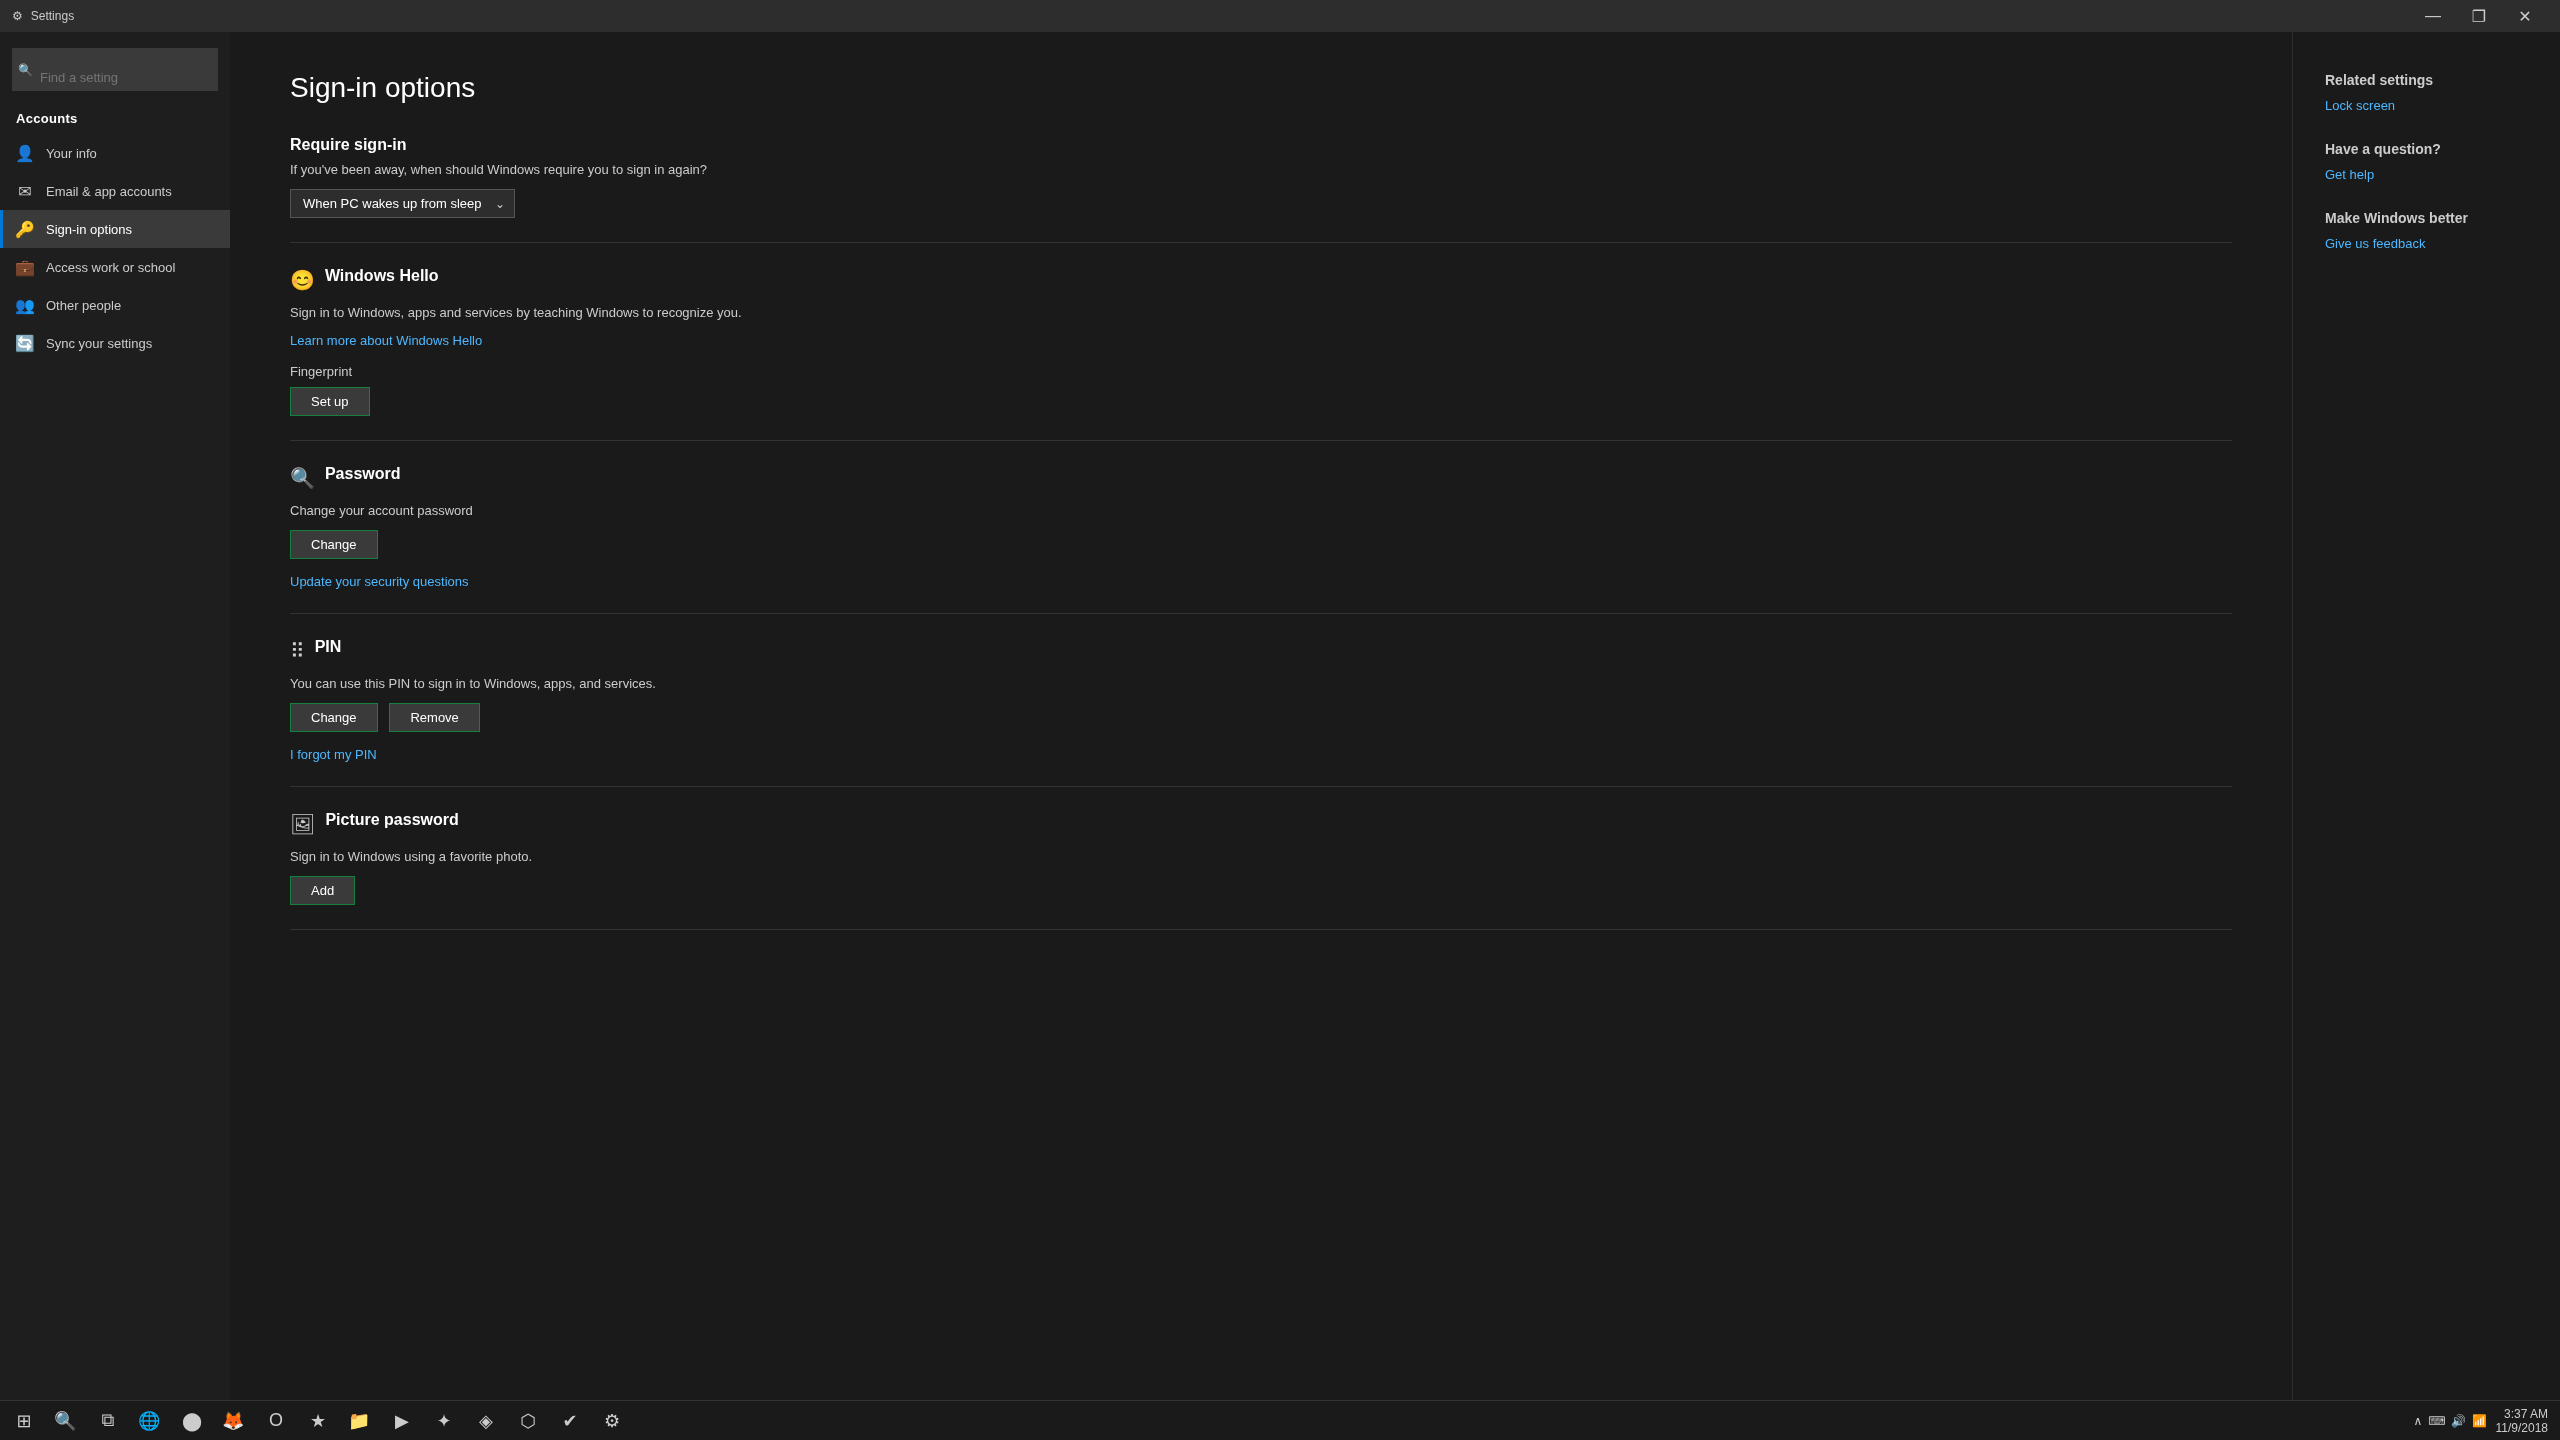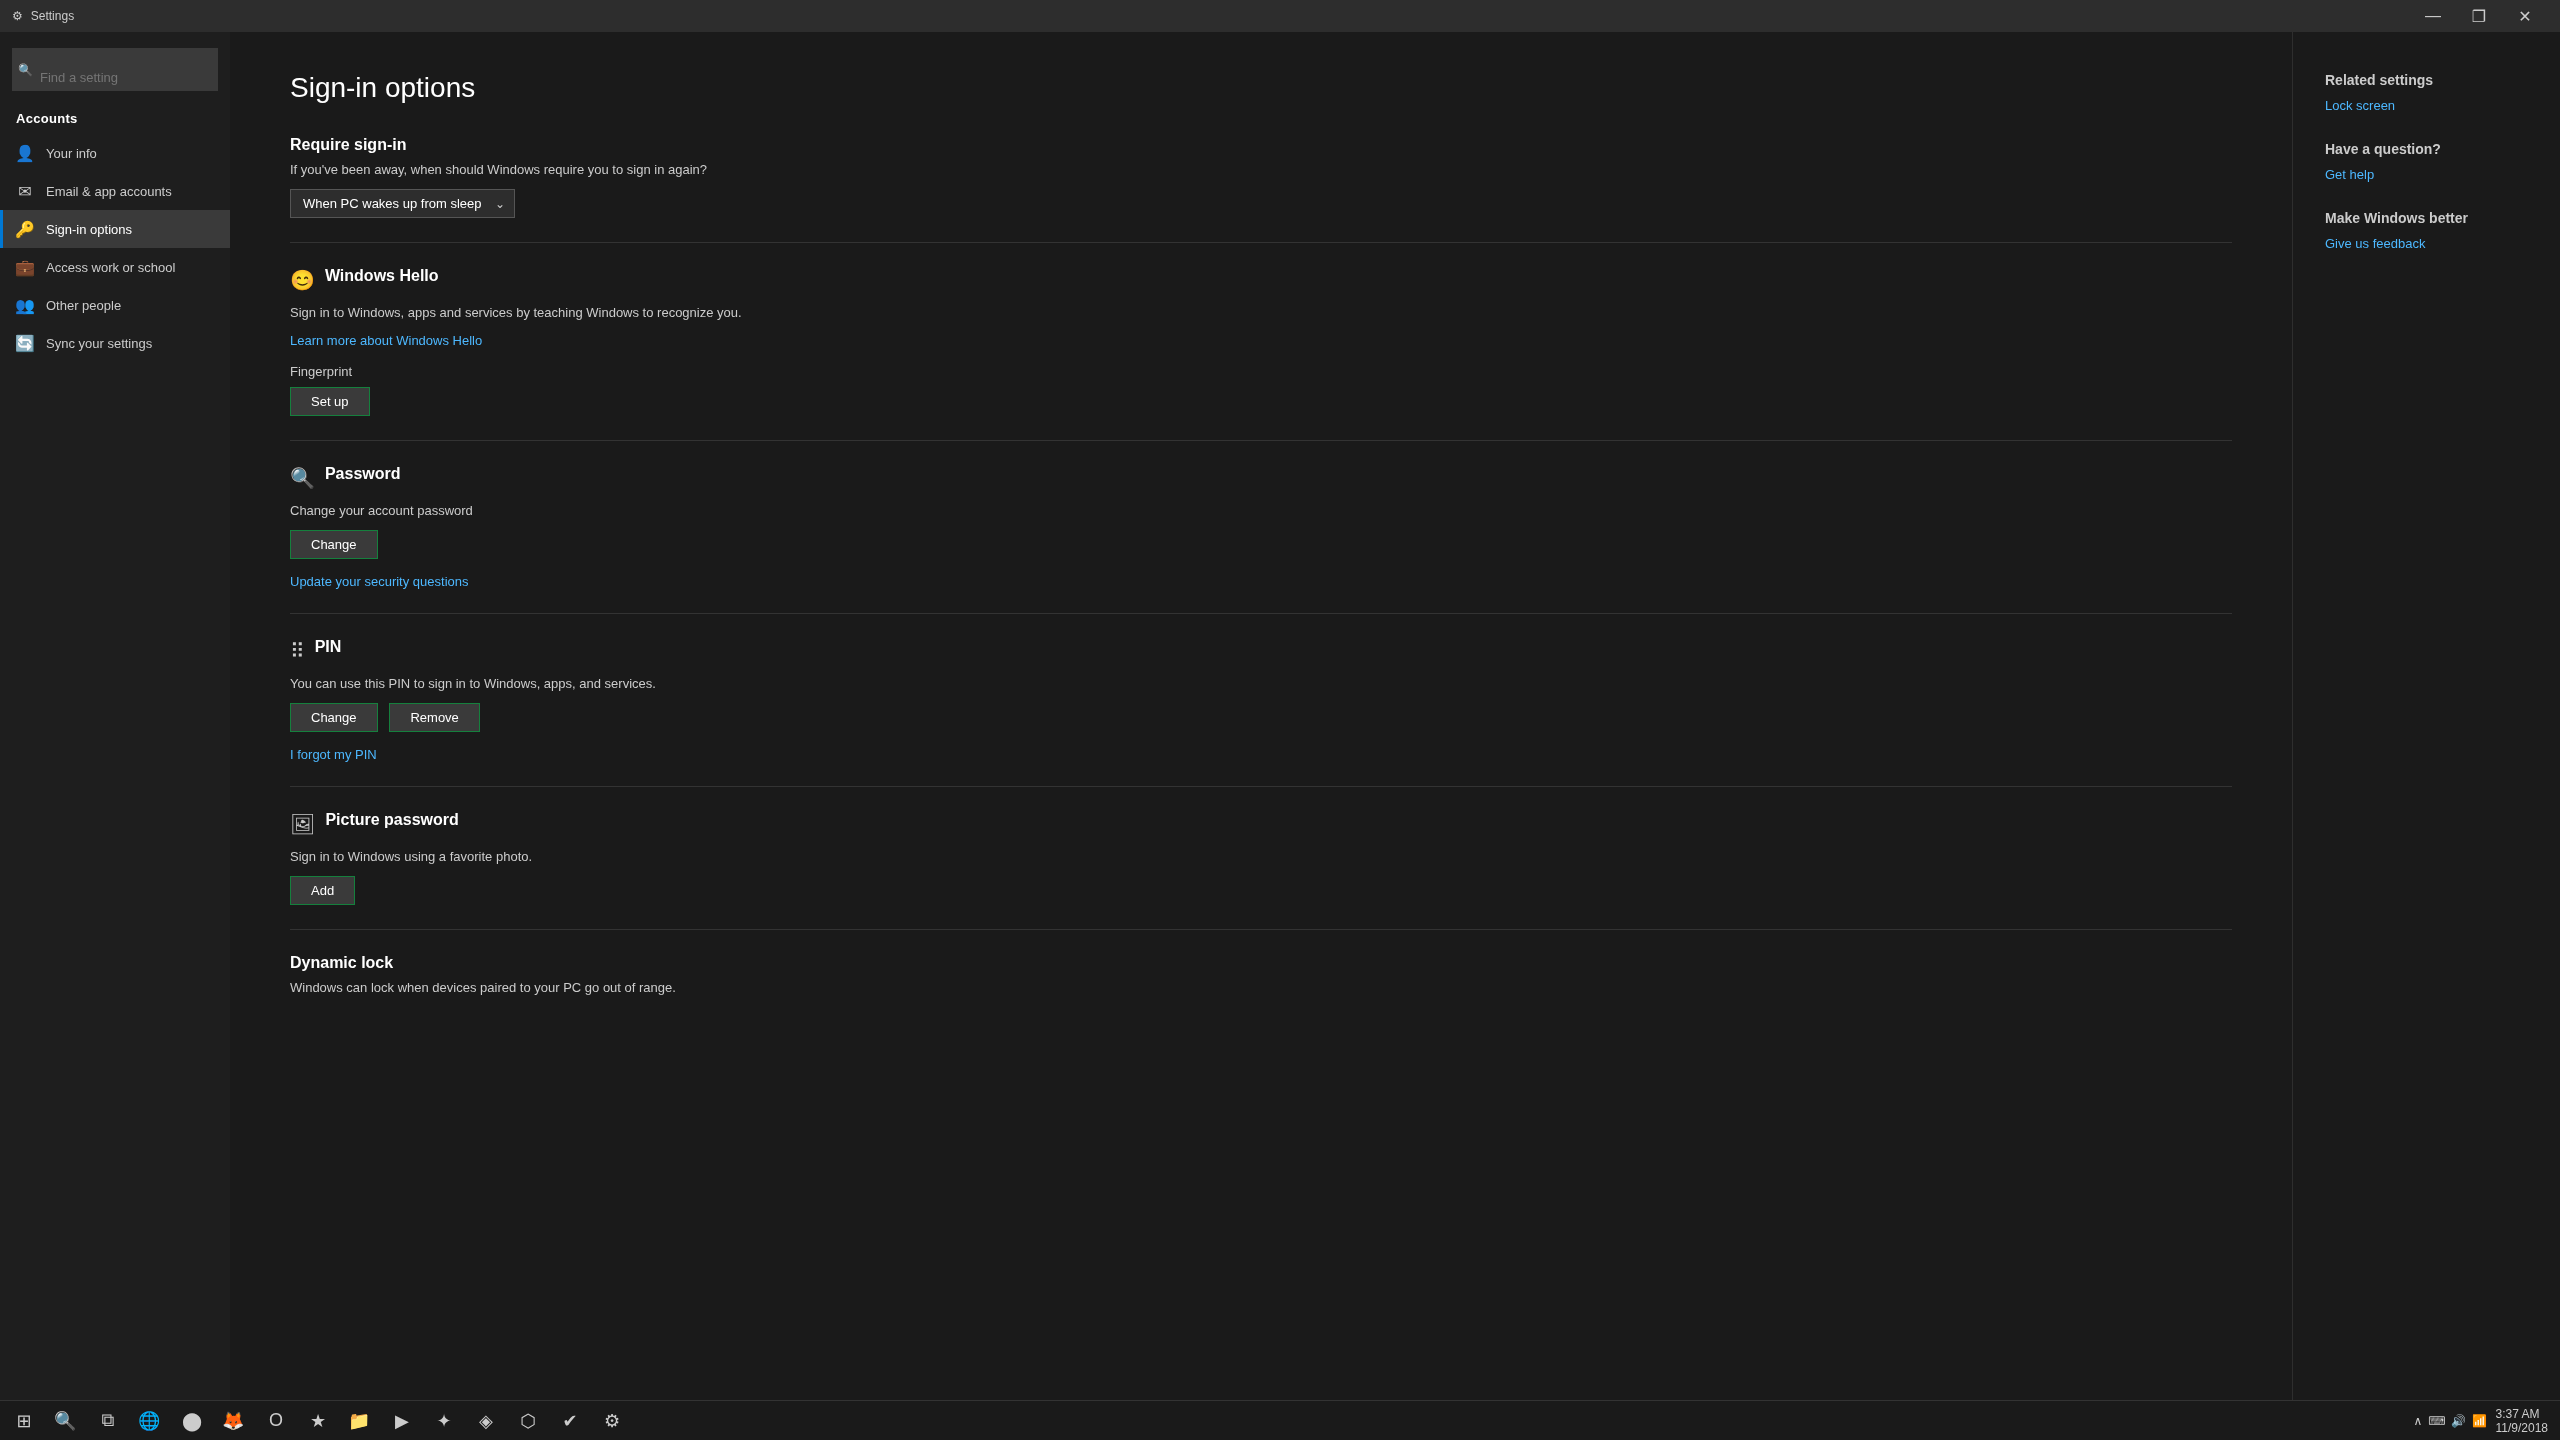--- a/index.html
+++ b/index.html
@@ -272,20 +272,21 @@
     }
     .taskbar-right {
       display: flex;
       align-items: center;
       gap: 8px;
       padding-right: 8px;
       font-size: 12px;
       color: #cccccc;
     }
     .taskbar-time {
+      text-align: right;
       font-size: 12px;
     }
     .taskbar-tray {
       display: flex;
       align-items: center;
       gap: 6px;
     }
 
     .content-scroll {
       max-height: calc(1440px - 32px - 40px);
@@ -404,24 +405,20 @@
       <div class="section-icon-title">
         <span class="section-icon">🖼</span>
         <span class="section-heading">Picture password</span>
       </div>
       <div class="section-desc">Sign in to Windows using a favorite photo.</div>
       <button class="action-btn">Add</button>
     </div>
 
     <hr class="divider">
 
-    <div>
-      <div class="section-heading">Dynamic lock</div>
-      <div class="section-desc">Windows can lock when devices paired to your PC go out of range.</div>
-    </div>
   </div>
 
   <div class="right-panel">
     <div class="right-spacing">
       <div class="right-section-title">Related settings</div>
       <a class="right-link">Lock screen</a>
     </div>
 
     <div class="right-spacing">
       <div class="right-section-title">Have a question?</div>

